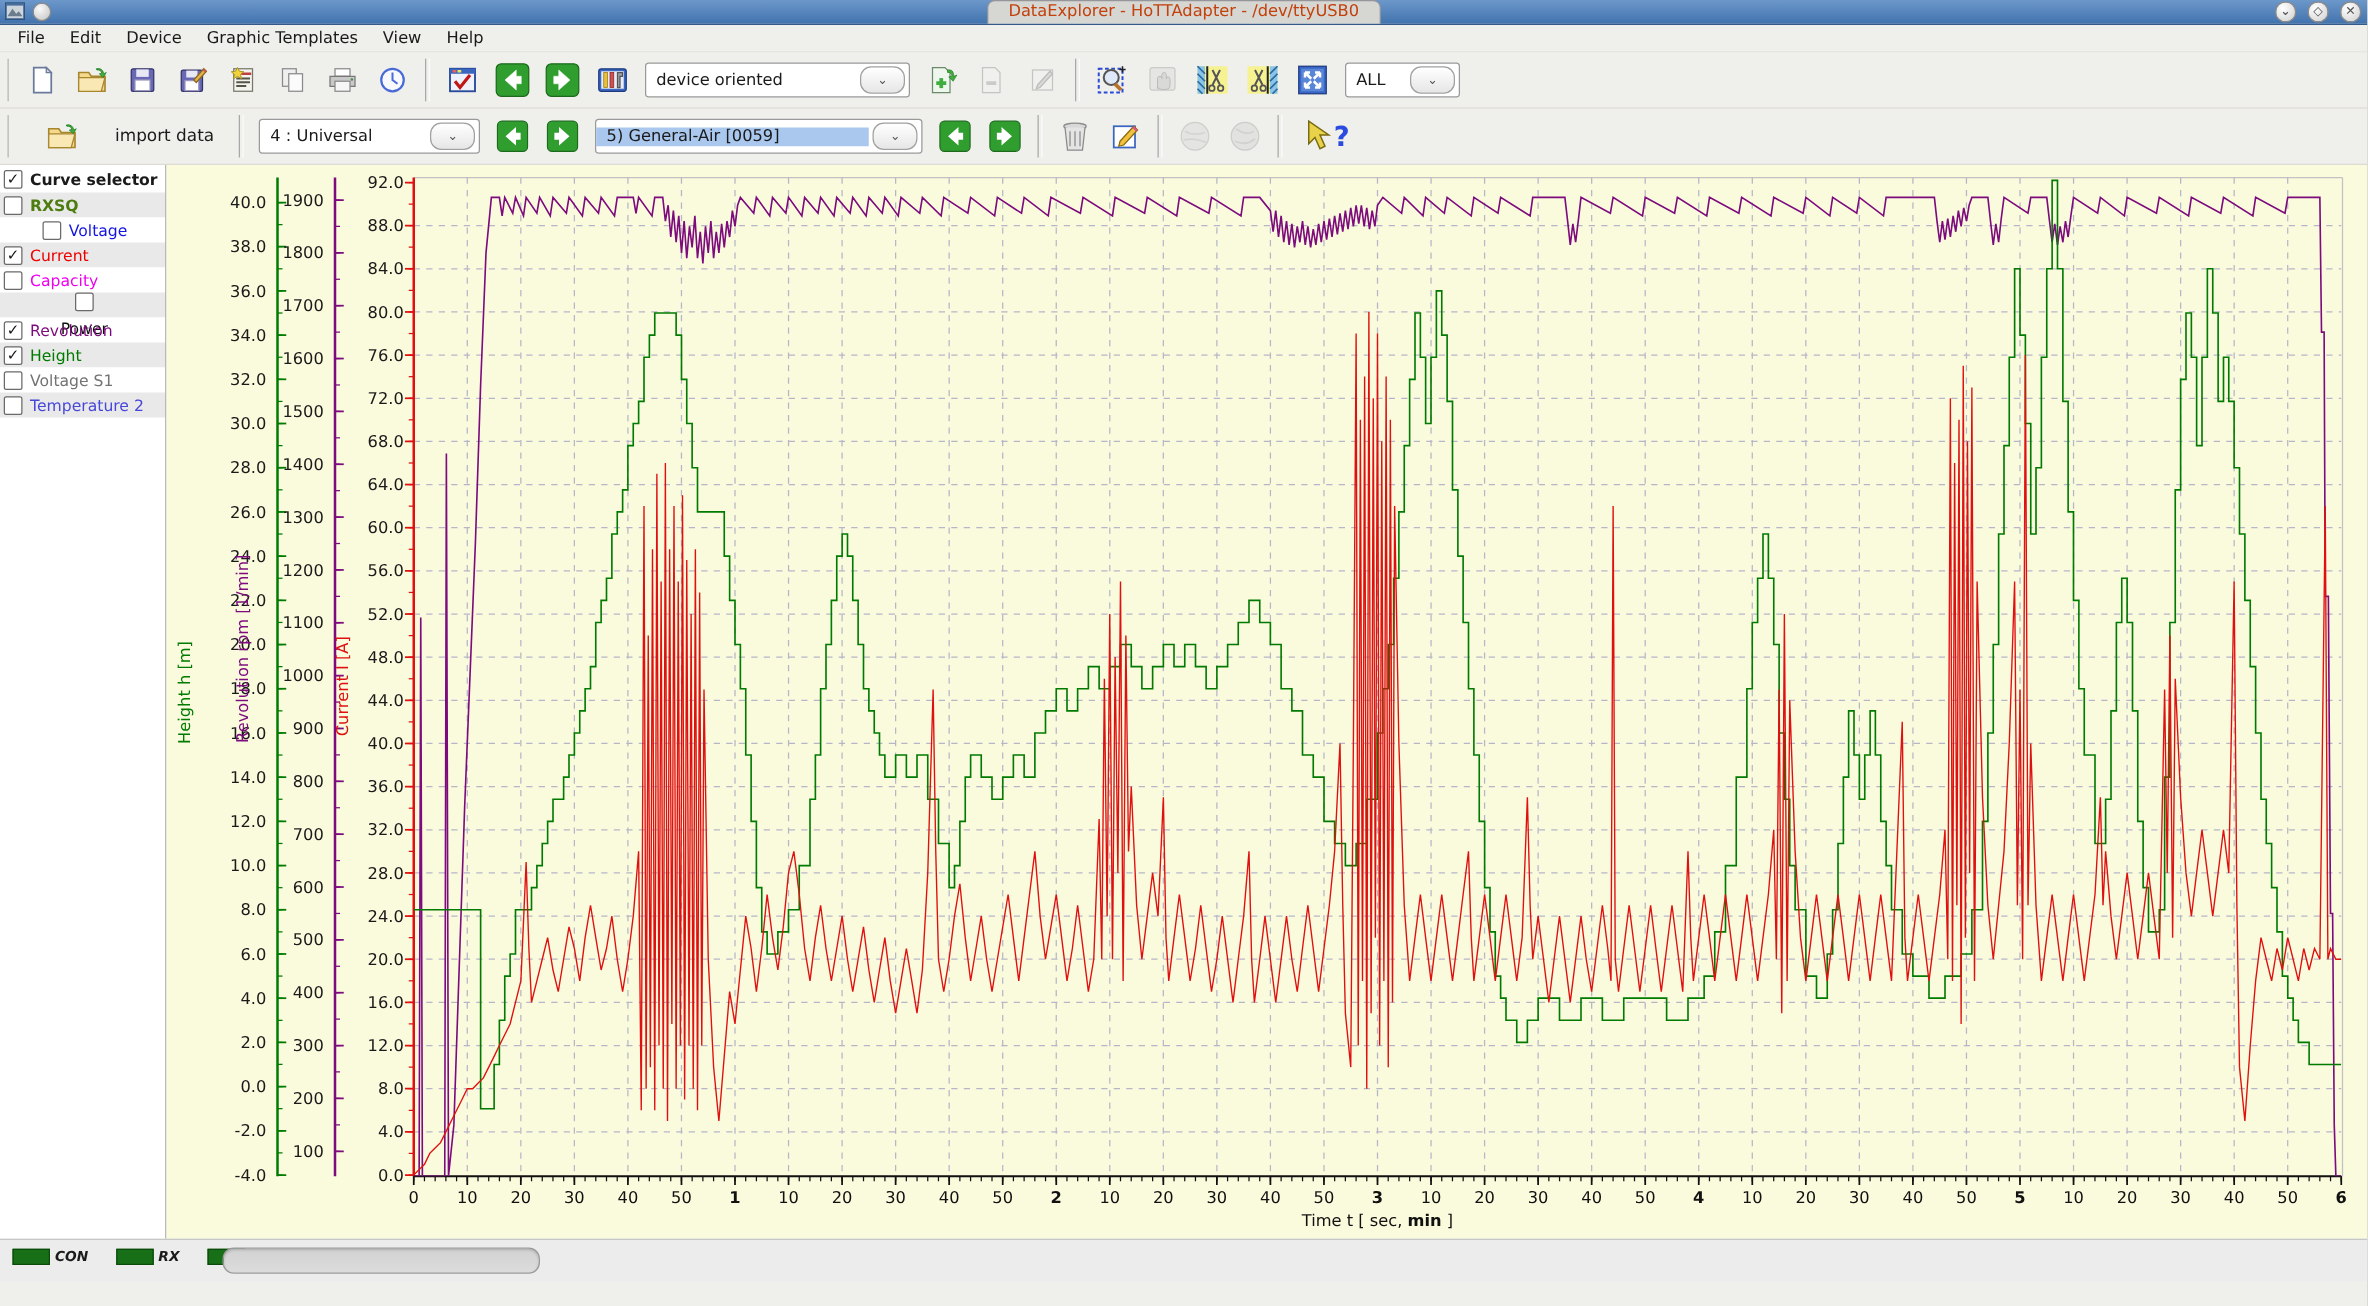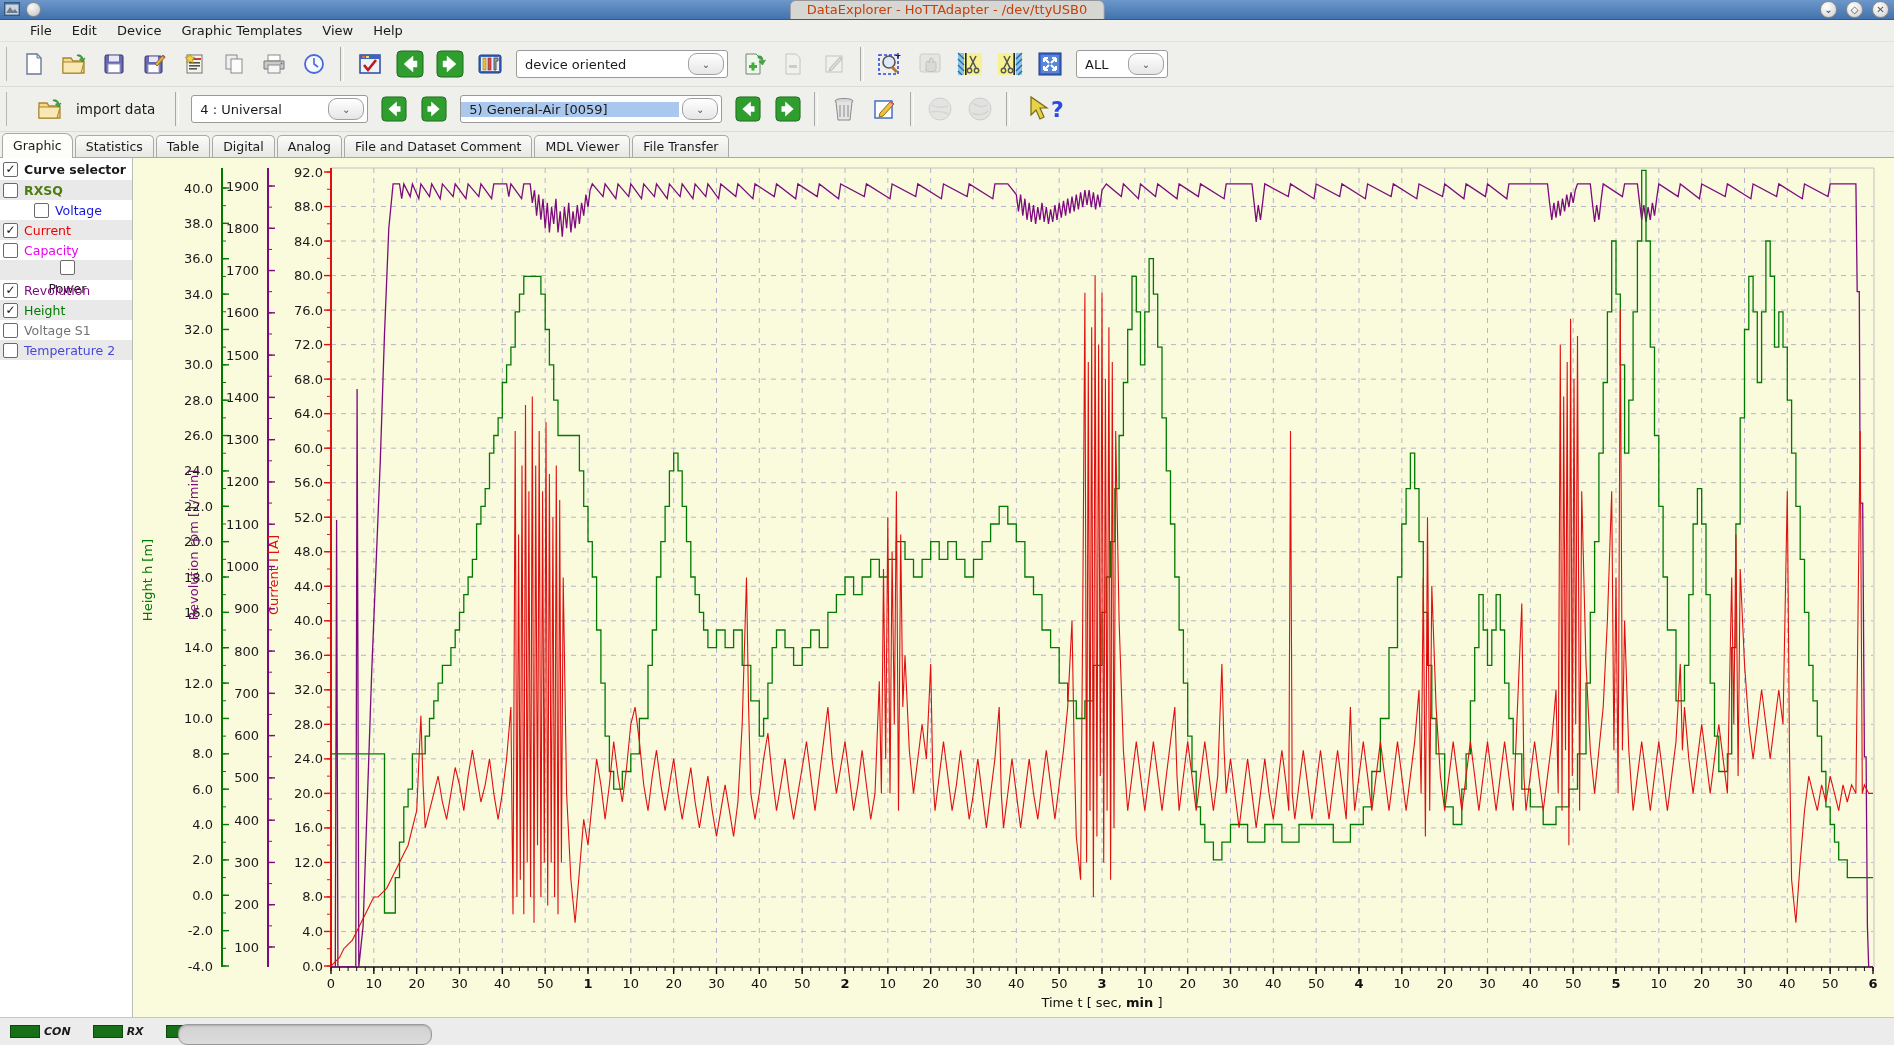--- a/index.html
+++ b/index.html
@@ -13,36 +13,36 @@
   .win-menu-circle{position:absolute;left:26px;top:2px;width:15px;height:15px;border-radius:50%;
     background:radial-gradient(circle at 35% 30%,#fafafa,#c2c2c2);border:1px solid #8a8a8a;box-sizing:border-box;}
   .title-tab{position:absolute;left:50%;top:0;transform:translateX(-50%);background:#d6d6d2;
     border:1px solid #96969a;border-bottom:none;border-radius:6px 6px 0 0;padding:1px 16px 2px 16px;
     font-size:13px;color:#c2410c;white-space:nowrap;}
   .win-btns{position:absolute;right:5px;top:1px;display:flex;gap:9px;}
   .win-btn{width:17px;height:17px;border-radius:50%;background:radial-gradient(circle at 35% 30%,#ffffff,#cfcfcf);
     border:1px solid #8a8a8a;box-sizing:border-box;color:#555;font-size:10px;line-height:15px;text-align:center;font-weight:bold;}
 
   
-  .menubar{height:21px;background:#efefec;display:flex;align-items:center;padding-left:20px;border-bottom:1px solid #e2e2df;}
+  .menubar{height:21px;background:#efefec;display:flex;align-items:center;padding-left:4px;border-bottom:1px solid #e2e2df;}
   .menu-item{padding:1px 10px;white-space:nowrap;}
 
   
   .toolbar{height:44px;background:#efefec;display:flex;align-items:center;border-bottom:1px solid #dedad6;}
   .tb-sep{width:2px;height:34px;border-left:1px solid #a8a8a8;border-right:1px solid #fbfbfb;margin:0 6px;}
   .tb-handle{width:4px;height:34px;border-left:1px solid #b5b5b5;margin:0 3px 0 6px;}
   .tb-btn{width:34px;height:34px;display:flex;align-items:center;justify-content:center;margin:0 2px;border:1px solid transparent;border-radius:3px;}
   .tb-btn.disabled{opacity:.42;filter:grayscale(1);}
   .combo{display:flex;align-items:center;background:#ffffff;border:1px solid #9a9a9a;border-radius:3px;height:26px;margin:0 6px;}
   .combo .combo-text{padding:0 8px;white-space:nowrap;overflow:hidden;}
   .combo .combo-text.selected{background:#aac8ee;}
   .combo .combo-arrow{width:34px;height:20px;margin:0 3px;border:1px solid #a0a0a0;border-radius:9px;
      background:linear-gradient(#ffffff,#e6e6e6);display:flex;align-items:center;justify-content:center;color:#555;font-size:10px;}
   .import-btn{display:flex;align-items:center;gap:12px;padding:2px 14px;margin-left:8px;}
-  .import-label{font-size:13.5px;}
+  .import-label{font-size:13.5px;margin-left:16px;}
 
   
   .tabbar{height:25px;background:#efefec;display:flex;align-items:flex-end;border-bottom:1px solid #a9a9a9;padding-left:2px;}
   .tab{height:21px;line-height:21px;padding:0 10px;font-size:12.5px;border:1px solid #a9a9a9;border-bottom:none;
     border-radius:5px 5px 0 0;background:linear-gradient(#fbfbfa,#e7e7e4);margin-right:2px;white-space:nowrap;}
   .tab.active{height:24px;line-height:24px;background:#fdfdfa;border-radius:5px 8px 0 0;position:relative;top:1px;}
 
   
   .content{position:relative;height:859px;background:#fafadd;}
   .sidebar{position:absolute;left:0;top:0;width:133px;height:100%;background:#ffffff;border-right:1px solid #b9b9b9;box-sizing:border-box;}
@@ -331,30 +331,20 @@
     </div>
     <div class="tb-sep"></div>
     <div class="tb-btn" style="width:56px;">
       <svg width="44" height="28" viewBox="0 0 44 28">
         <path d="M6 2 L6 20 L11 15 L15 24 L19 22 L15 13 L22 13 z" fill="#e8d24a" stroke="#7a6a10" stroke-width="1.2"></path>
         <text x="26" y="22" font-size="22" font-weight="bold" fill="#2a4ae0" font-family="DejaVu Sans, sans-serif">?</text>
       </svg>
     </div>
   </div>
 
-  <div class="tabbar">
-    <span class="tab active">Graphic</span>
-    <span class="tab">Statistics</span>
-    <span class="tab">Table</span>
-    <span class="tab">Digital</span>
-    <span class="tab">Analog</span>
-    <span class="tab">File and Dataset Comment</span>
-    <span class="tab">MDL Viewer</span>
-    <span class="tab">File Transfer</span>
-  </div>
 
   <div class="content">
     <div class="sidebar">
       <div class="cs-header">
         <span class="cb" id="cs-master">✓</span>
         <span>Curve selector</span>
       </div>
       <div id="cs-rows">
           <div class="cs-row" style="background: rgb(233, 233, 233);">
             <span class="cb"></span>

